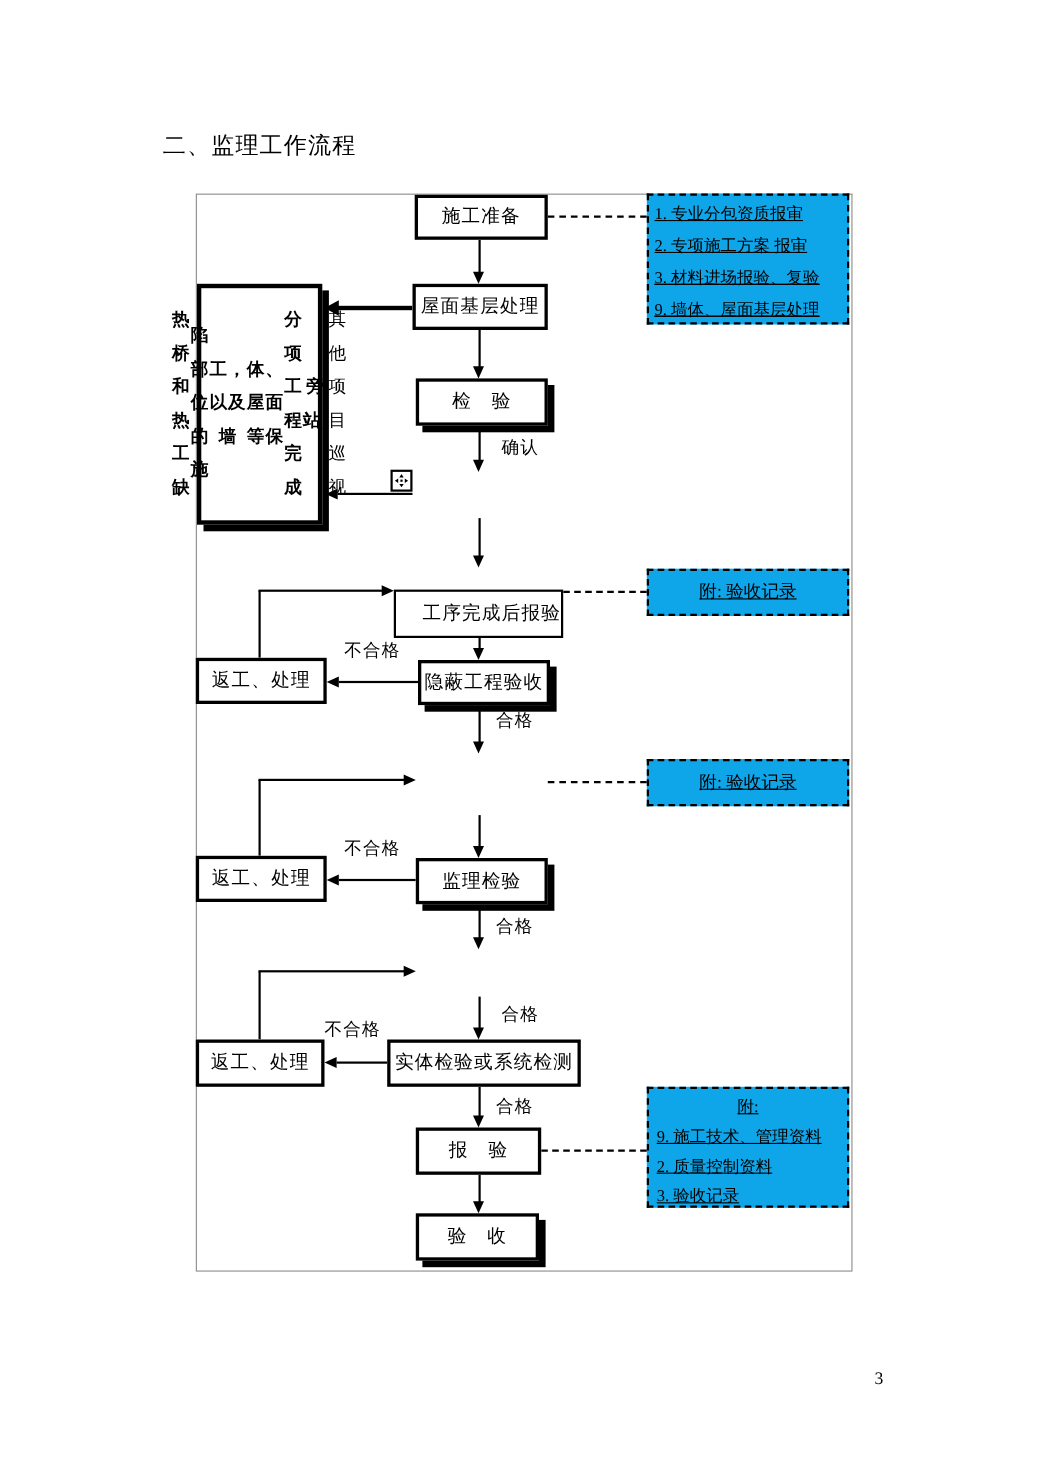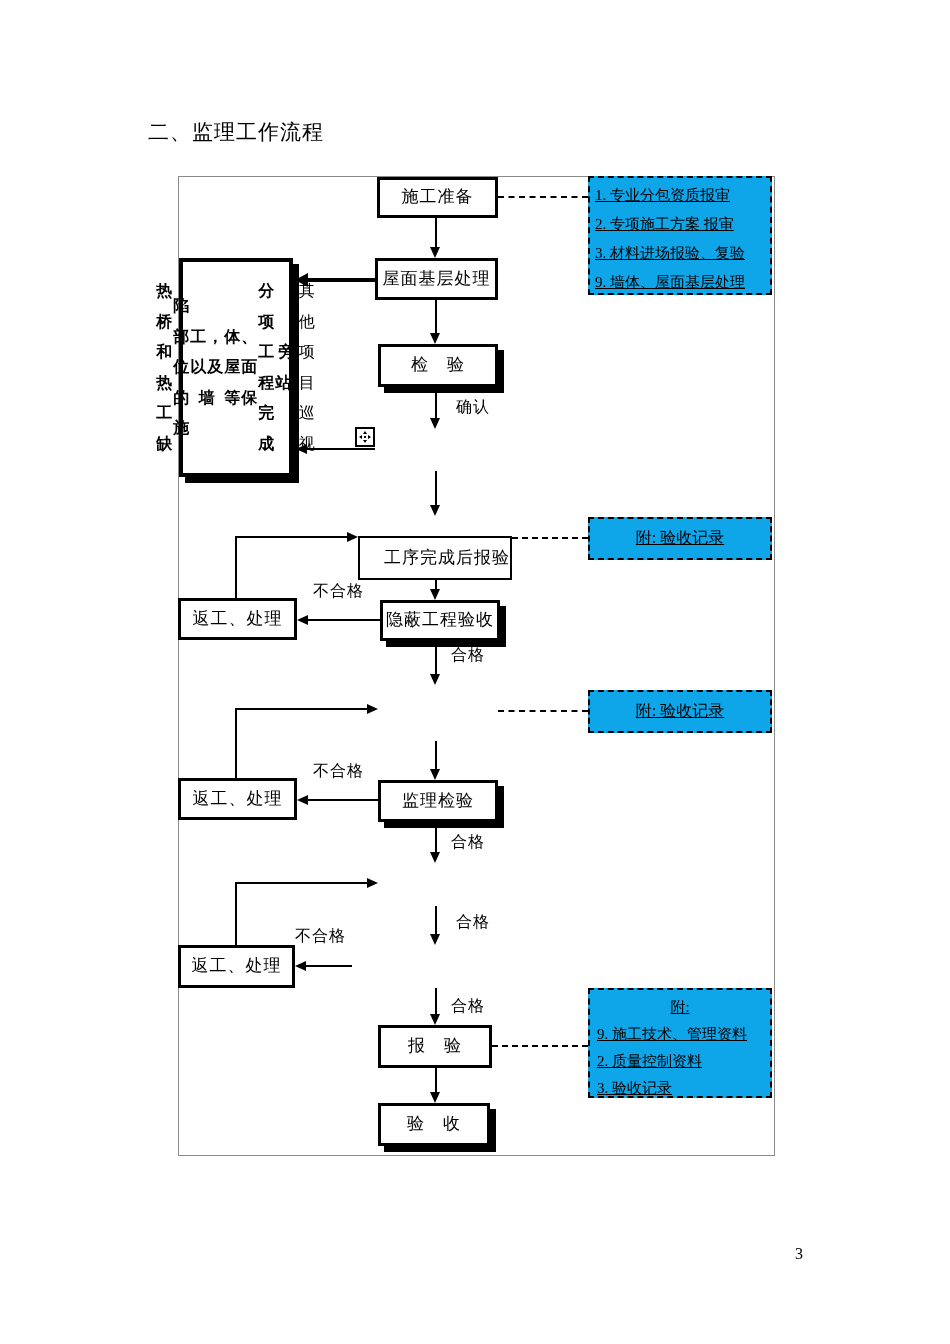--- a/index.html
+++ b/index.html
@@ -151,20 +151,21 @@
 
   <div class="lbl" style="left:451px;top:832px;">合格</div>
 
 
   <div class="lbl" style="left:456px;top:912px;">合格</div>
 
   <div class="lbl" style="left:295px;top:926px;">不合格</div>
 
   <div class="box" style="left:178px;top:945px;width:117px;height:43px;">返工、处理</div>
 
+  <div class="box" style="left:352px;top:945px;width:176px;height:43px;">实体检验或系统检测</div>
 
   <div class="lbl" style="left:451px;top:996px;">合格</div>
 
   <div class="dashedbox bottom-note" style="left:588px;top:988px;width:184px;height:110px;">
     <div class="hd">附:</div>
     <div>9. 施工技术、管理资料</div>
     <div>2. 质量控制资料</div>
     <div>3. 验收记录</div>
   </div>
 

